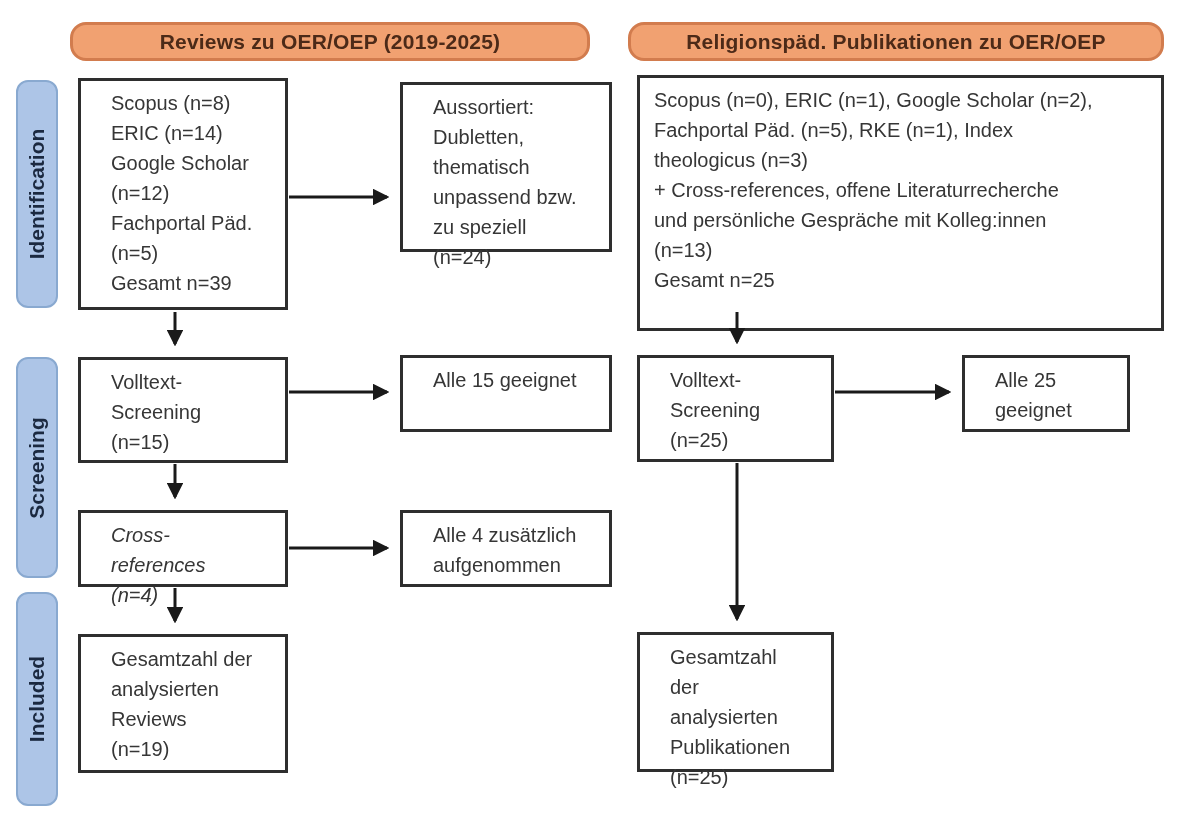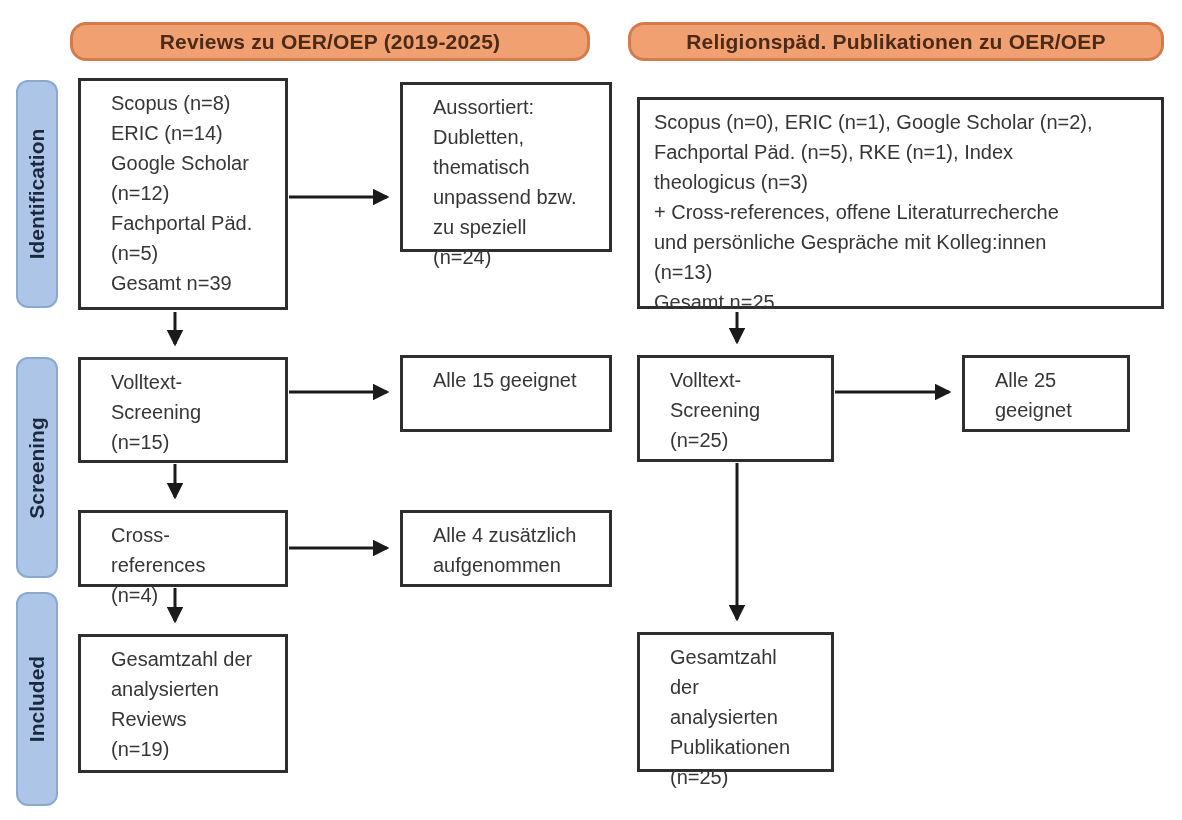--- a/index.html
+++ b/index.html
@@ -88,36 +88,36 @@
 (n=24)</div>
   </div>
   <div class="flow-box" style="left:78px; top:357px; width:210px; height:106px;">
     <div class="box-text">Volltext-
 Screening
 (n=15)</div>
   </div>
   <div class="flow-box" style="left:400px; top:355px; width:212px; height:77px;">
     <div class="box-text">Alle 15 geeignet</div>
   </div>
-  <div class="flow-box" style="left:78px; top:510px; width:210px; height:77px;">
+  <div class="flow-box" style="left:78px; top:510px; width:210px; height:77px;font-style:italic;">
     <div class="box-text">Cross-references
 (n=4)</div>
   </div>
   <div class="flow-box" style="left:400px; top:510px; width:212px; height:77px;">
     <div class="box-text">Alle 4 zusätzlich
 aufgenommen</div>
   </div>
   <div class="flow-box" style="left:78px; top:634px; width:210px; height:139px;">
     <div class="box-text">Gesamtzahl der
 analysierten
 Reviews
 (n=19)</div>
   </div>
 
-  <div class="flow-box" style="left:637px; top:97px; width:527px; height:212px;">
+  <div class="flow-box" style="left:637px; top:75px; width:527px; height:256px;">
     <div class="box-text" style="padding:7px 14px;">Scopus (n=0), ERIC (n=1), Google Scholar (n=2),
 Fachportal Päd. (n=5), RKE (n=1), Index
 theologicus (n=3)
 + Cross-references, offene Literaturrecherche
 und persönliche Gespräche mit Kolleg:innen
 (n=13)
 Gesamt n=25</div>
   </div>
   <div class="flow-box" style="left:637px; top:355px; width:197px; height:107px;">
     <div class="box-text">Volltext-

